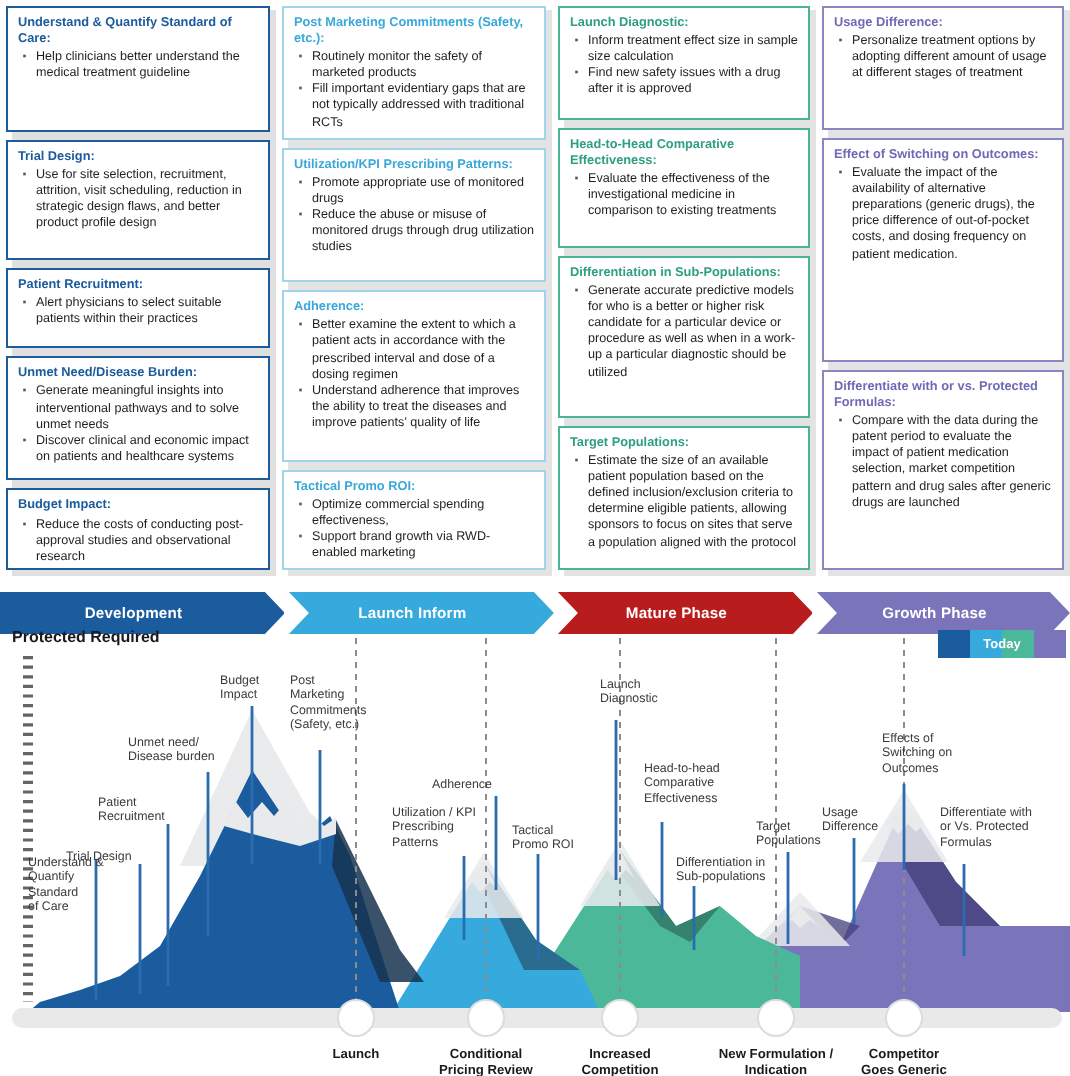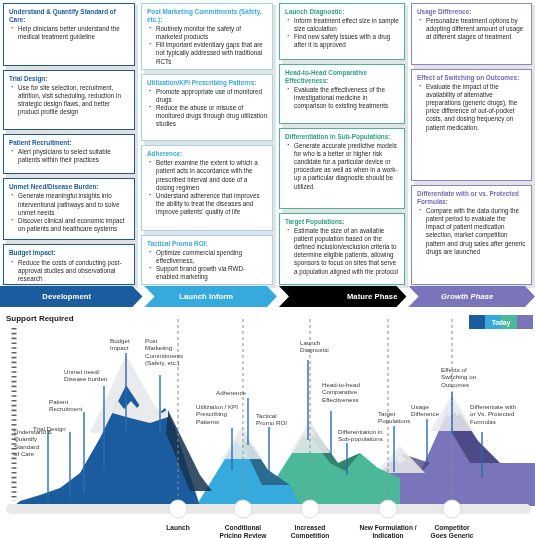--- a/index.html
+++ b/index.html
@@ -81,39 +81,39 @@
 
   .col-mature .card { border: 1.6px solid #49b596; }
   .col-mature .card-title { color: #2f9e82; }
 
   .col-growth .card { border: 1.6px solid #8a86c4; }
   .col-growth .card-title { color: #6f6ab5; }
 
   
   #phases {
     position: absolute;
-    left: 0; top: 286px;
+    left: 0; top: 296px;
     width: 535px;
     height: 21px;
     display: flex;
   }
   .phase {
     position: relative;
     height: 21px;
     color: #ffffff;
     font-size: 7.6px;
     font-weight: bold;
     display: flex;
     align-items: center;
     justify-content: center;
     margin-right: 2px;
     padding-right: 9px;
     letter-spacing: 0.1px;
   }
-  .phase:last-child { margin-right: 0; font-style: italic; }
+  .phase:last-child { margin-right: 0; }
 
   
   #chart {
     position: absolute;
     left: 0; top: 313px;
     width: 535px;
     height: 225px;
   }
   #evidence-label {
     position: absolute;
@@ -294,31 +294,31 @@
     </div>
   </div>
 
   <div id="phases">
     <div class="phase" style="width:143px;background:#1b5c9e;clip-path:polygon(0 0, calc(100% - 10px) 0, 100% 50%, calc(100% - 10px) 100%, 0 100%, 0 100%);">
       <span>Development</span>
     </div>
     <div class="phase" style="width:133px;background:#36a9dd;clip-path:polygon(0 0, calc(100% - 10px) 0, 100% 50%, calc(100% - 10px) 100%, 0 100%, 10px 50%);">
       <span>Launch Inform</span>
     </div>
-    <div class="phase" style="width:128px;background:#000000;clip-path:polygon(0 0, calc(100% - 10px) 0, 100% 50%, calc(100% - 10px) 100%, 0 100%, 10px 50%);justify-content:flex-end;">
+    <div class="phase" style="width:128px;background:#b91c1c;clip-path:polygon(0 0, calc(100% - 10px) 0, 100% 50%, calc(100% - 10px) 100%, 0 100%, 10px 50%);">
       <span>Mature Phase</span>
     </div>
     <div class="phase" style="width:127px;background:#7a74bb;clip-path:polygon(0 0, calc(100% - 10px) 0, 100% 50%, calc(100% - 10px) 100%, 0 100%, 10px 50%);">
       <span>Growth Phase</span>
     </div>
   </div>
 
   <div id="chart">
 
-    <div id="evidence-label">Support Required</div>
+    <div id="evidence-label">Protected Required</div>
 
     <div id="legend">
       <div class="seg" style="background:#1b5c9e;"></div>
       <div class="seg" style="background:#36a9dd;"></div>
       <div class="seg" style="background:#4cb89a;"></div>
       <div class="seg" style="background:#7a74bb;"></div>
       <div id="legend-today">Today</div>
     </div>
 
     <svg id="plot" viewBox="0 0 535 225">

